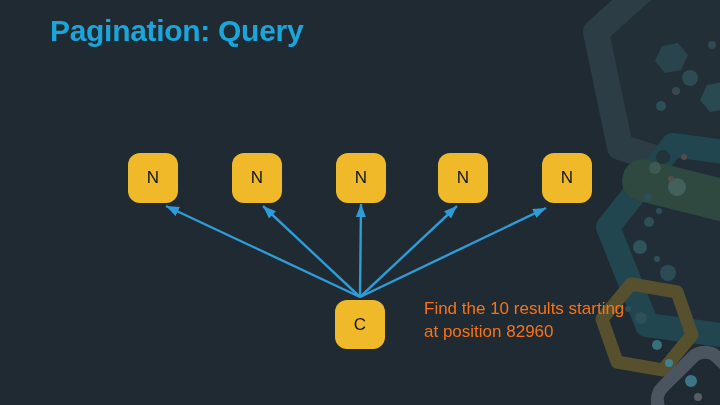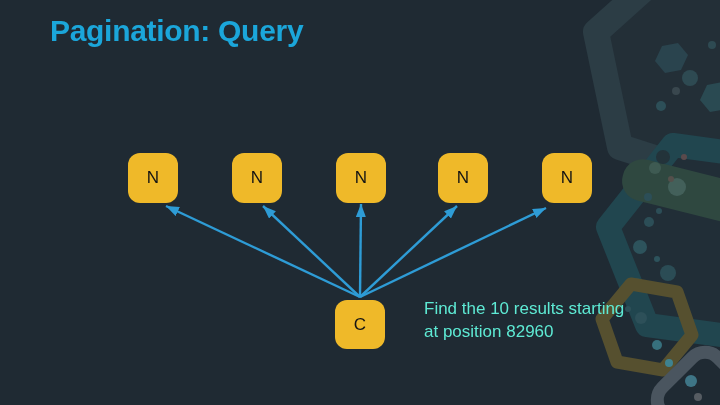--- a/index.html
+++ b/index.html
@@ -24,21 +24,21 @@
     background:#EFB929;border-radius:12px;
     display:flex;align-items:center;justify-content:center;
     font-size:17px;color:#141414;
   }
   .n-row{top:153px;}
   .n1{left:128px;} .n2{left:232px;} .n3{left:336px;} .n4{left:438px;} .n5{left:542px;}
   .cbox{left:335px;top:300px;height:49px;}
   .annotation{
     position:absolute;left:424px;top:297px;z-index:4;
     width:240px;font-size:17px;line-height:23px;
-    color:#5eead4;
+    color:#f97316;
   }
   .annotation span{display:block;}
 </style>
 </head>
 <body>
 
 <div class="slide">
 
   <svg class="deco" width="720" height="405" viewBox="0 0 720 405">
 

